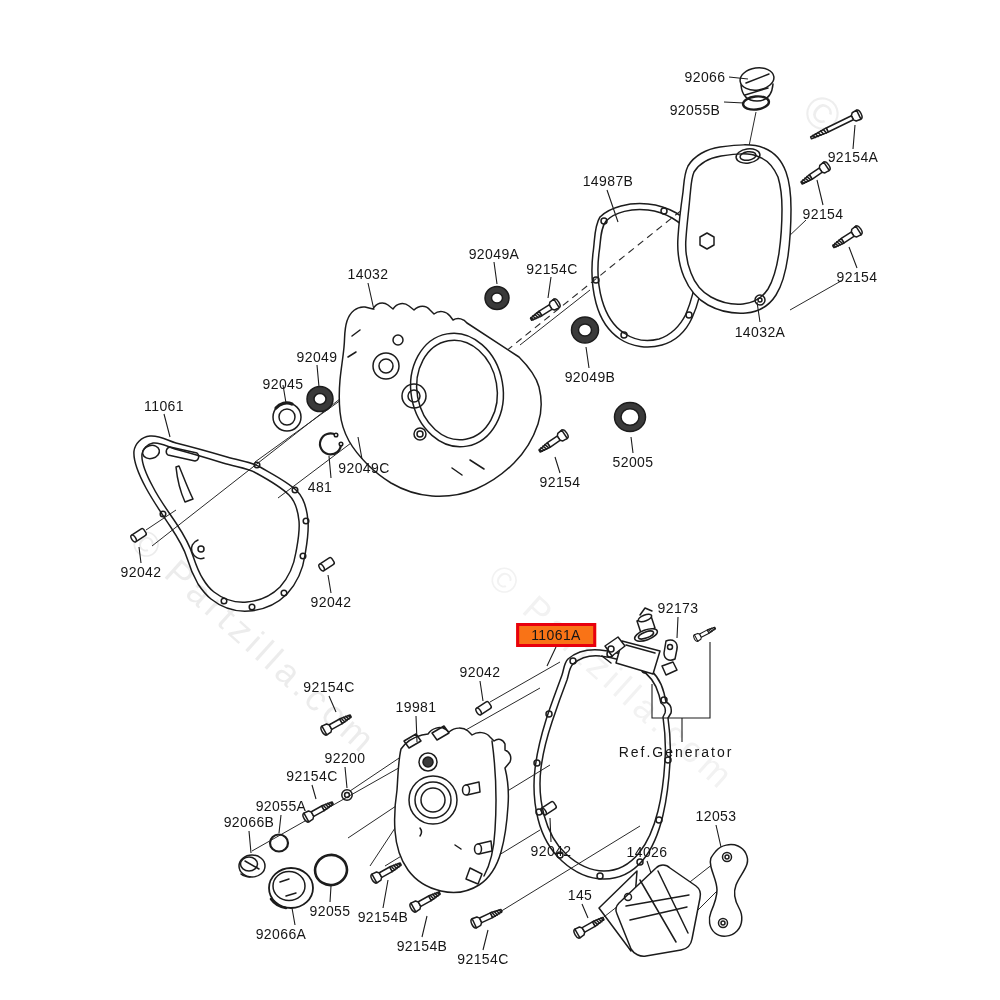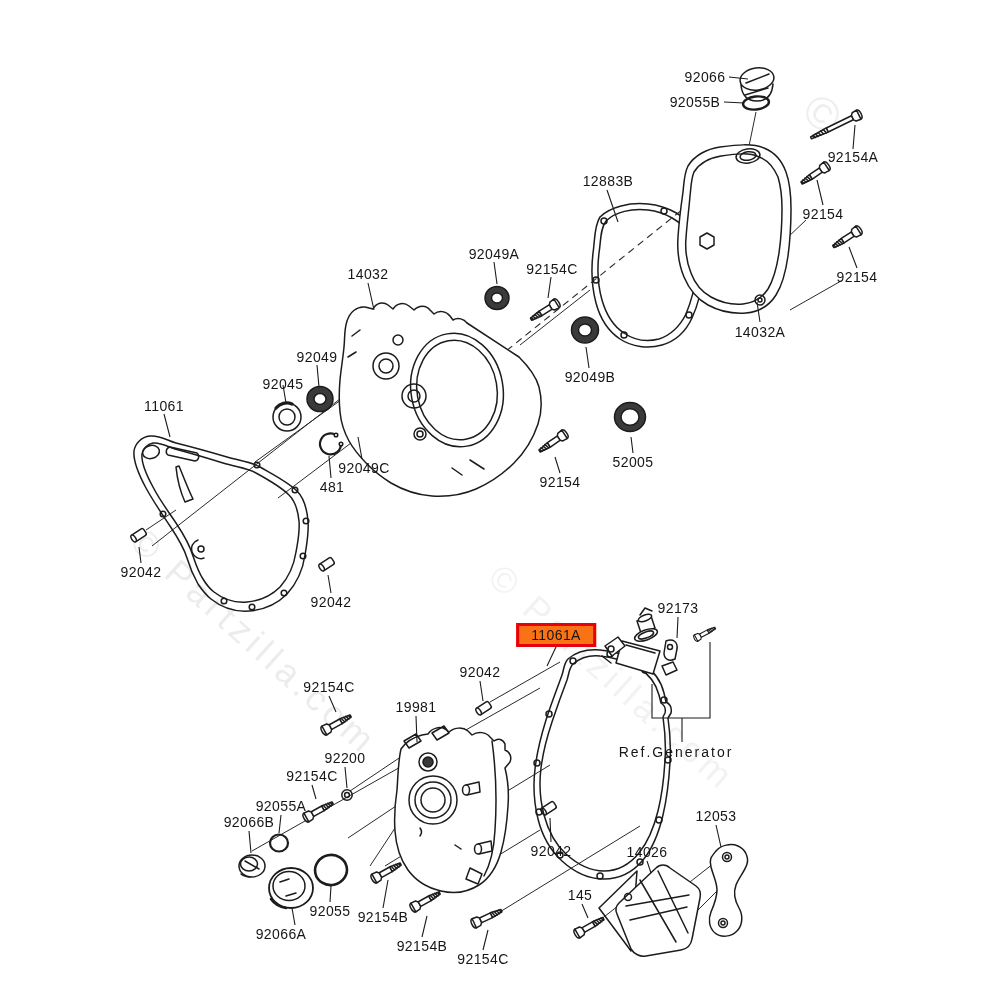--- a/index.html
+++ b/index.html
@@ -287,37 +287,37 @@
                M556,647 L547,666 M678,617 L677,638 M480,681 L483,701 M329,696 L336,712
                M416,716 L417,742 M345,767 L347,788 M312,785 L316,799 M281,815 L279,833
                M249,831 L251,853 M551,842 L550,818 M716,825 L721,847 M647,861 L651,873
                M582,904 L588,918 M330,902 L331,886 M383,908 L388,880 M295,925 L292,908
                M422,937 L427,916 M483,950 L488,930"></path>
       <path d="M652,684 L652,718 L710,718 L710,642 M682,718 L682,742"></path>
     </g>
   </svg>
 
   <div class="lbl" style="left:705px;top:77px">92066</div>
-  <div class="lbl" style="left:695px;top:102px">92055B</div>
+  <div class="lbl" style="left:695px;top:110px">92055B</div>
   <div class="lbl" style="left:853px;top:157px">92154A</div>
   <div class="lbl" style="left:823px;top:214px">92154</div>
   <div class="lbl" style="left:857px;top:277px">92154</div>
-  <div class="lbl" style="left:608px;top:181px">12883B</div>
+  <div class="lbl" style="left:608px;top:181px">14987B</div>
   <div class="lbl" style="left:760px;top:332px">14032A</div>
   <div class="lbl" style="left:494px;top:254px">92049A</div>
   <div class="lbl" style="left:552px;top:269px">92154C</div>
   <div class="lbl" style="left:368px;top:274px">14032</div>
   <div class="lbl" style="left:317px;top:357px">92049</div>
   <div class="lbl" style="left:283px;top:384px">92045</div>
   <div class="lbl" style="left:164px;top:406px">11061</div>
   <div class="lbl" style="left:590px;top:377px">92049B</div>
   <div class="lbl" style="left:633px;top:462px">52005</div>
   <div class="lbl" style="left:560px;top:482px">92154</div>
   <div class="lbl" style="left:364px;top:468px">92049C</div>
-  <div class="lbl" style="left:332px;top:487px">481</div>
+  <div class="lbl" style="left:320px;top:487px">481</div>
   <div class="lbl" style="left:141px;top:572px">92042</div>
   <div class="lbl" style="left:331px;top:602px">92042</div>
   <div class="lbl hl" style="left:556px;top:635px">11061A</div>
   <div class="lbl" style="left:678px;top:608px">92173</div>
   <div class="lbl" style="left:480px;top:672px">92042</div>
   <div class="lbl" style="left:329px;top:687px">92154C</div>
   <div class="lbl" style="left:416px;top:707px">19981</div>
   <div class="lbl wide" style="left:676px;top:752px">Ref.Generator</div>
   <div class="lbl" style="left:345px;top:758px">92200</div>
   <div class="lbl" style="left:312px;top:776px">92154C</div>

